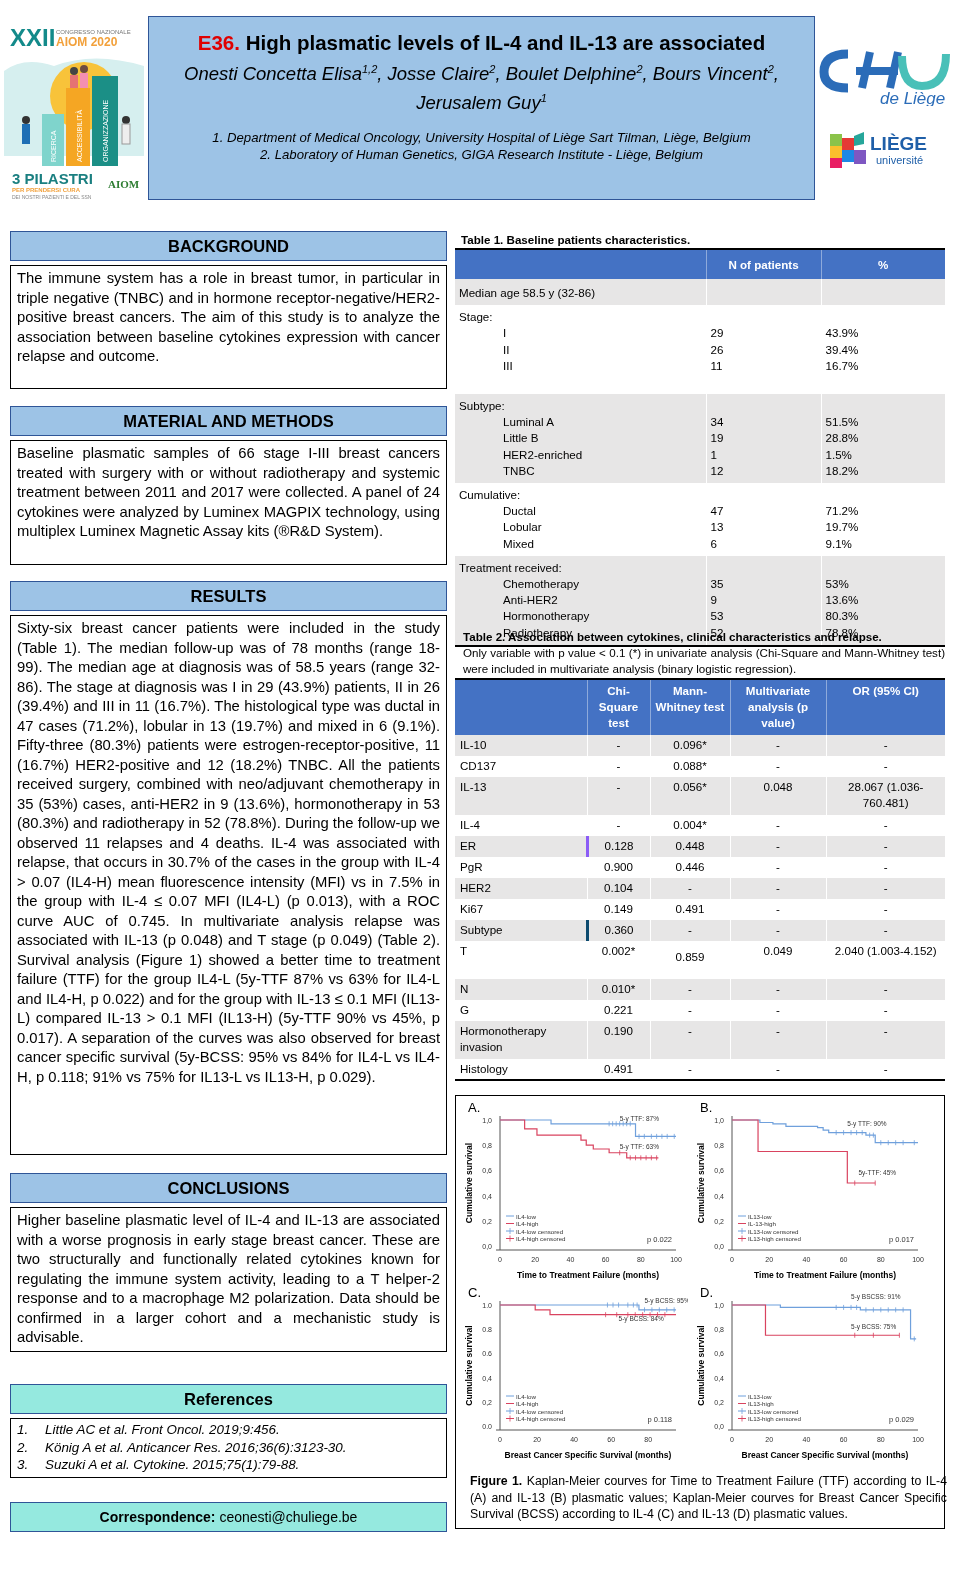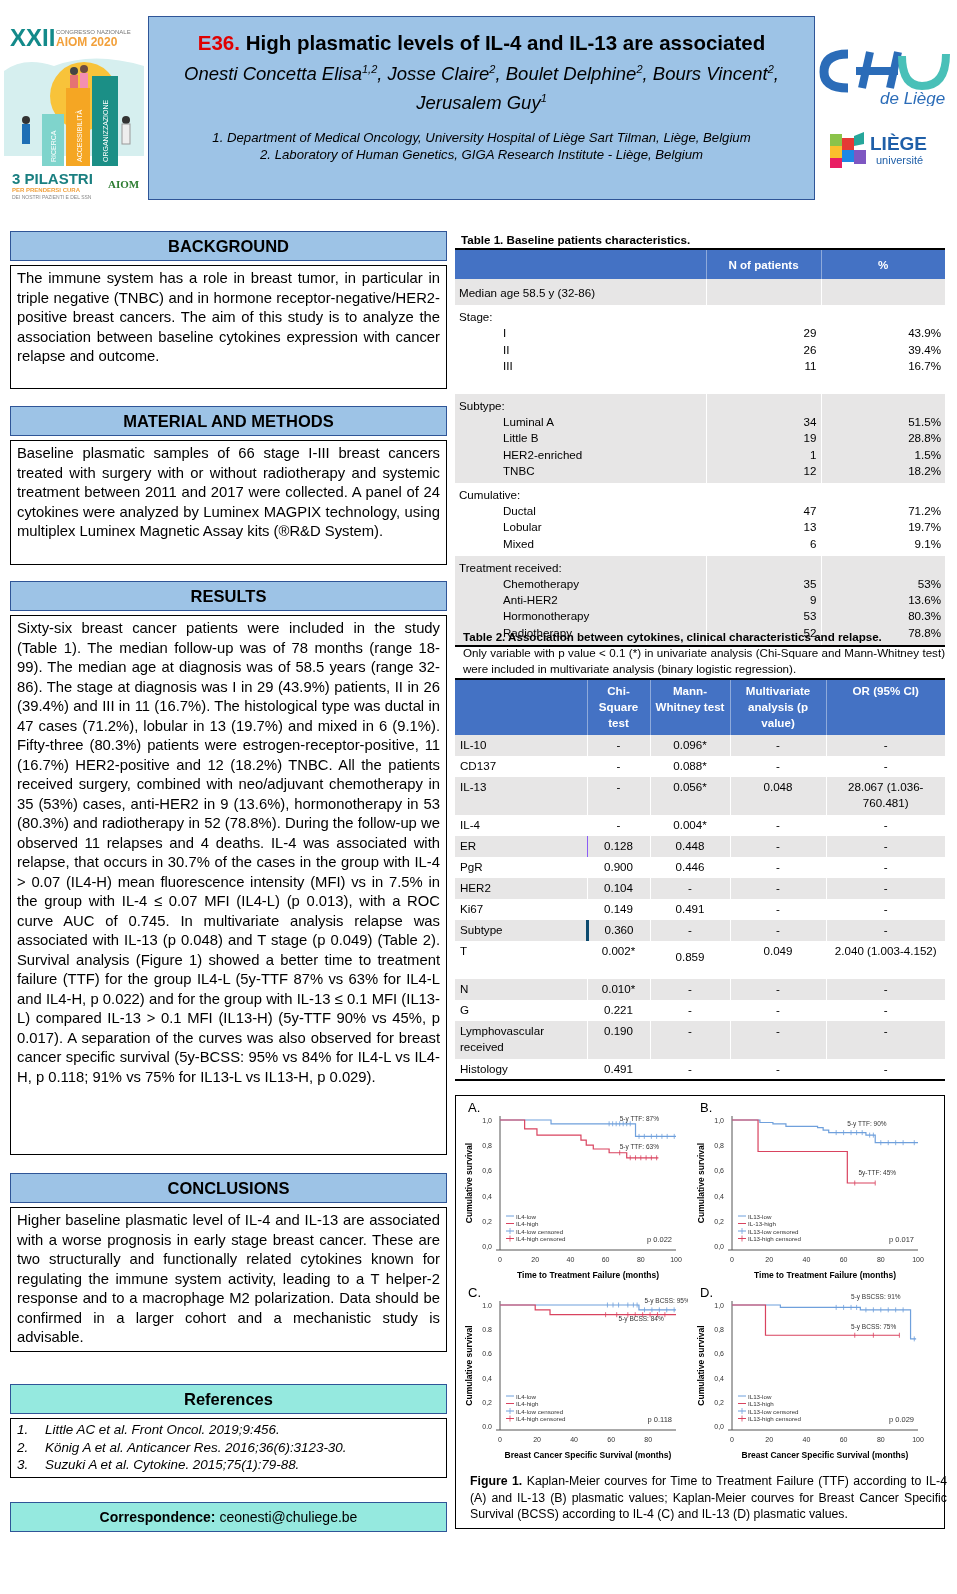--- a/index.html
+++ b/index.html
@@ -26,21 +26,21 @@
   .refs .num { width: 28px; flex: none; }
   .corr { font-size: 14px; line-height: 28px; font-weight: normal; }
   .corr b { font-weight: bold; }
 
   
   .tbl-caption { font-family: "Liberation Sans", sans-serif; font-weight: bold; font-size: 11.6px; }
   .tbl { position: absolute; border-collapse: collapse; font-size: 11.6px; font-family: "Liberation Sans", sans-serif; }
   #table1 { left: 455px; top: 248px; width: 490px; }
   #table1 th { background: #4472c4; color: #fff; font-weight: bold; height: 30px; border-left: 1px solid #8eaadb; border-top: 2px solid #000; }
   #table1 td { padding: 0 4px; vertical-align: top; line-height: 16.2px; }
-  #table1 td.n, #table1 td.p { text-align: right; }
+  #table1 td.n, #table1 td.p { text-align: left; }
   #table1 tr.grey td { background: #e7e6e6; }
   #table1 td.c1 { width: 251px; }
   #table1 td.c2 { width: 115px; border-left: 1px solid #fff; }
   #table1 td.c3 { border-left: 1px solid #fff; }
   #table1 .ind { padding-left: 48px; }
   #table1 tbody tr:last-child td { border-bottom: 2px solid #000; }
 
   #table2 { left: 455px; top: 678px; width: 490px; }
   #table2 th { background: #4472c4; color: #fff; font-weight: bold; border-left: 1px solid #8eaadb; border-top: 2px solid #000; line-height: 16px; padding: 3px 2px; vertical-align: top; height: 56px; }
   #table2 td { padding: 0 5px; height: 21px; vertical-align: top; line-height: 19px; }
@@ -304,21 +304,21 @@
       </tr>
       <tr>
         <td class="" style="">IL-4</td>
         <td class="ctr" style="border-left:1px solid #fff;">-</td>
         <td class="ctr" style="border-left:1px solid #fff;">0.004*</td>
         <td class="ctr" style="border-left:1px solid #fff;">-</td>
         <td class="ctr" style="border-left:1px solid #fff;">-</td>
       </tr>
       <tr>
         <td class="" style="">ER</td>
-        <td class="ctr" style="border-left:1px solid #8b5cf6;">0.128</td>
+        <td class="ctr" style="border-left:3px solid #8b5cf6;">0.128</td>
         <td class="ctr" style="border-left:1px solid #fff;">0.448</td>
         <td class="ctr" style="border-left:1px solid #fff;">-</td>
         <td class="ctr" style="border-left:1px solid #fff;">-</td>
       </tr>
       <tr>
         <td class="" style="">PgR</td>
         <td class="ctr" style="border-left:1px solid #fff;">0.900</td>
         <td class="ctr" style="border-left:1px solid #fff;">0.446</td>
         <td class="ctr" style="border-left:1px solid #fff;">-</td>
         <td class="ctr" style="border-left:1px solid #fff;">-</td>
@@ -359,21 +359,21 @@
         <td class="ctr" style="border-left:1px solid #fff;">-</td>
       </tr>
       <tr>
         <td class="" style="">G</td>
         <td class="ctr" style="border-left:1px solid #fff;">0.221</td>
         <td class="ctr" style="border-left:1px solid #fff;">-</td>
         <td class="ctr" style="border-left:1px solid #fff;">-</td>
         <td class="ctr" style="border-left:1px solid #fff;">-</td>
       </tr>
       <tr>
-        <td class="" style="height:38px;line-height:16px;padding-top:2px;">Lymphovascular received</td>
+        <td class="" style="height:38px;line-height:16px;padding-top:2px;">Hormonotherapy invasion</td>
         <td class="ctr" style="height:38px;line-height:16px;padding-top:2px;border-left:1px solid #fff;">0.190</td>
         <td class="ctr" style="height:38px;line-height:16px;padding-top:2px;border-left:1px solid #fff;">-</td>
         <td class="ctr" style="height:38px;line-height:16px;padding-top:2px;border-left:1px solid #fff;">-</td>
         <td class="ctr" style="height:38px;line-height:16px;padding-top:2px;border-left:1px solid #fff;">-</td>
       </tr>
       <tr>
         <td class="" style="">Histology</td>
         <td class="ctr" style="border-left:1px solid #fff;">0.491</td>
         <td class="ctr" style="border-left:1px solid #fff;">-</td>
         <td class="ctr" style="border-left:1px solid #fff;">-</td>

